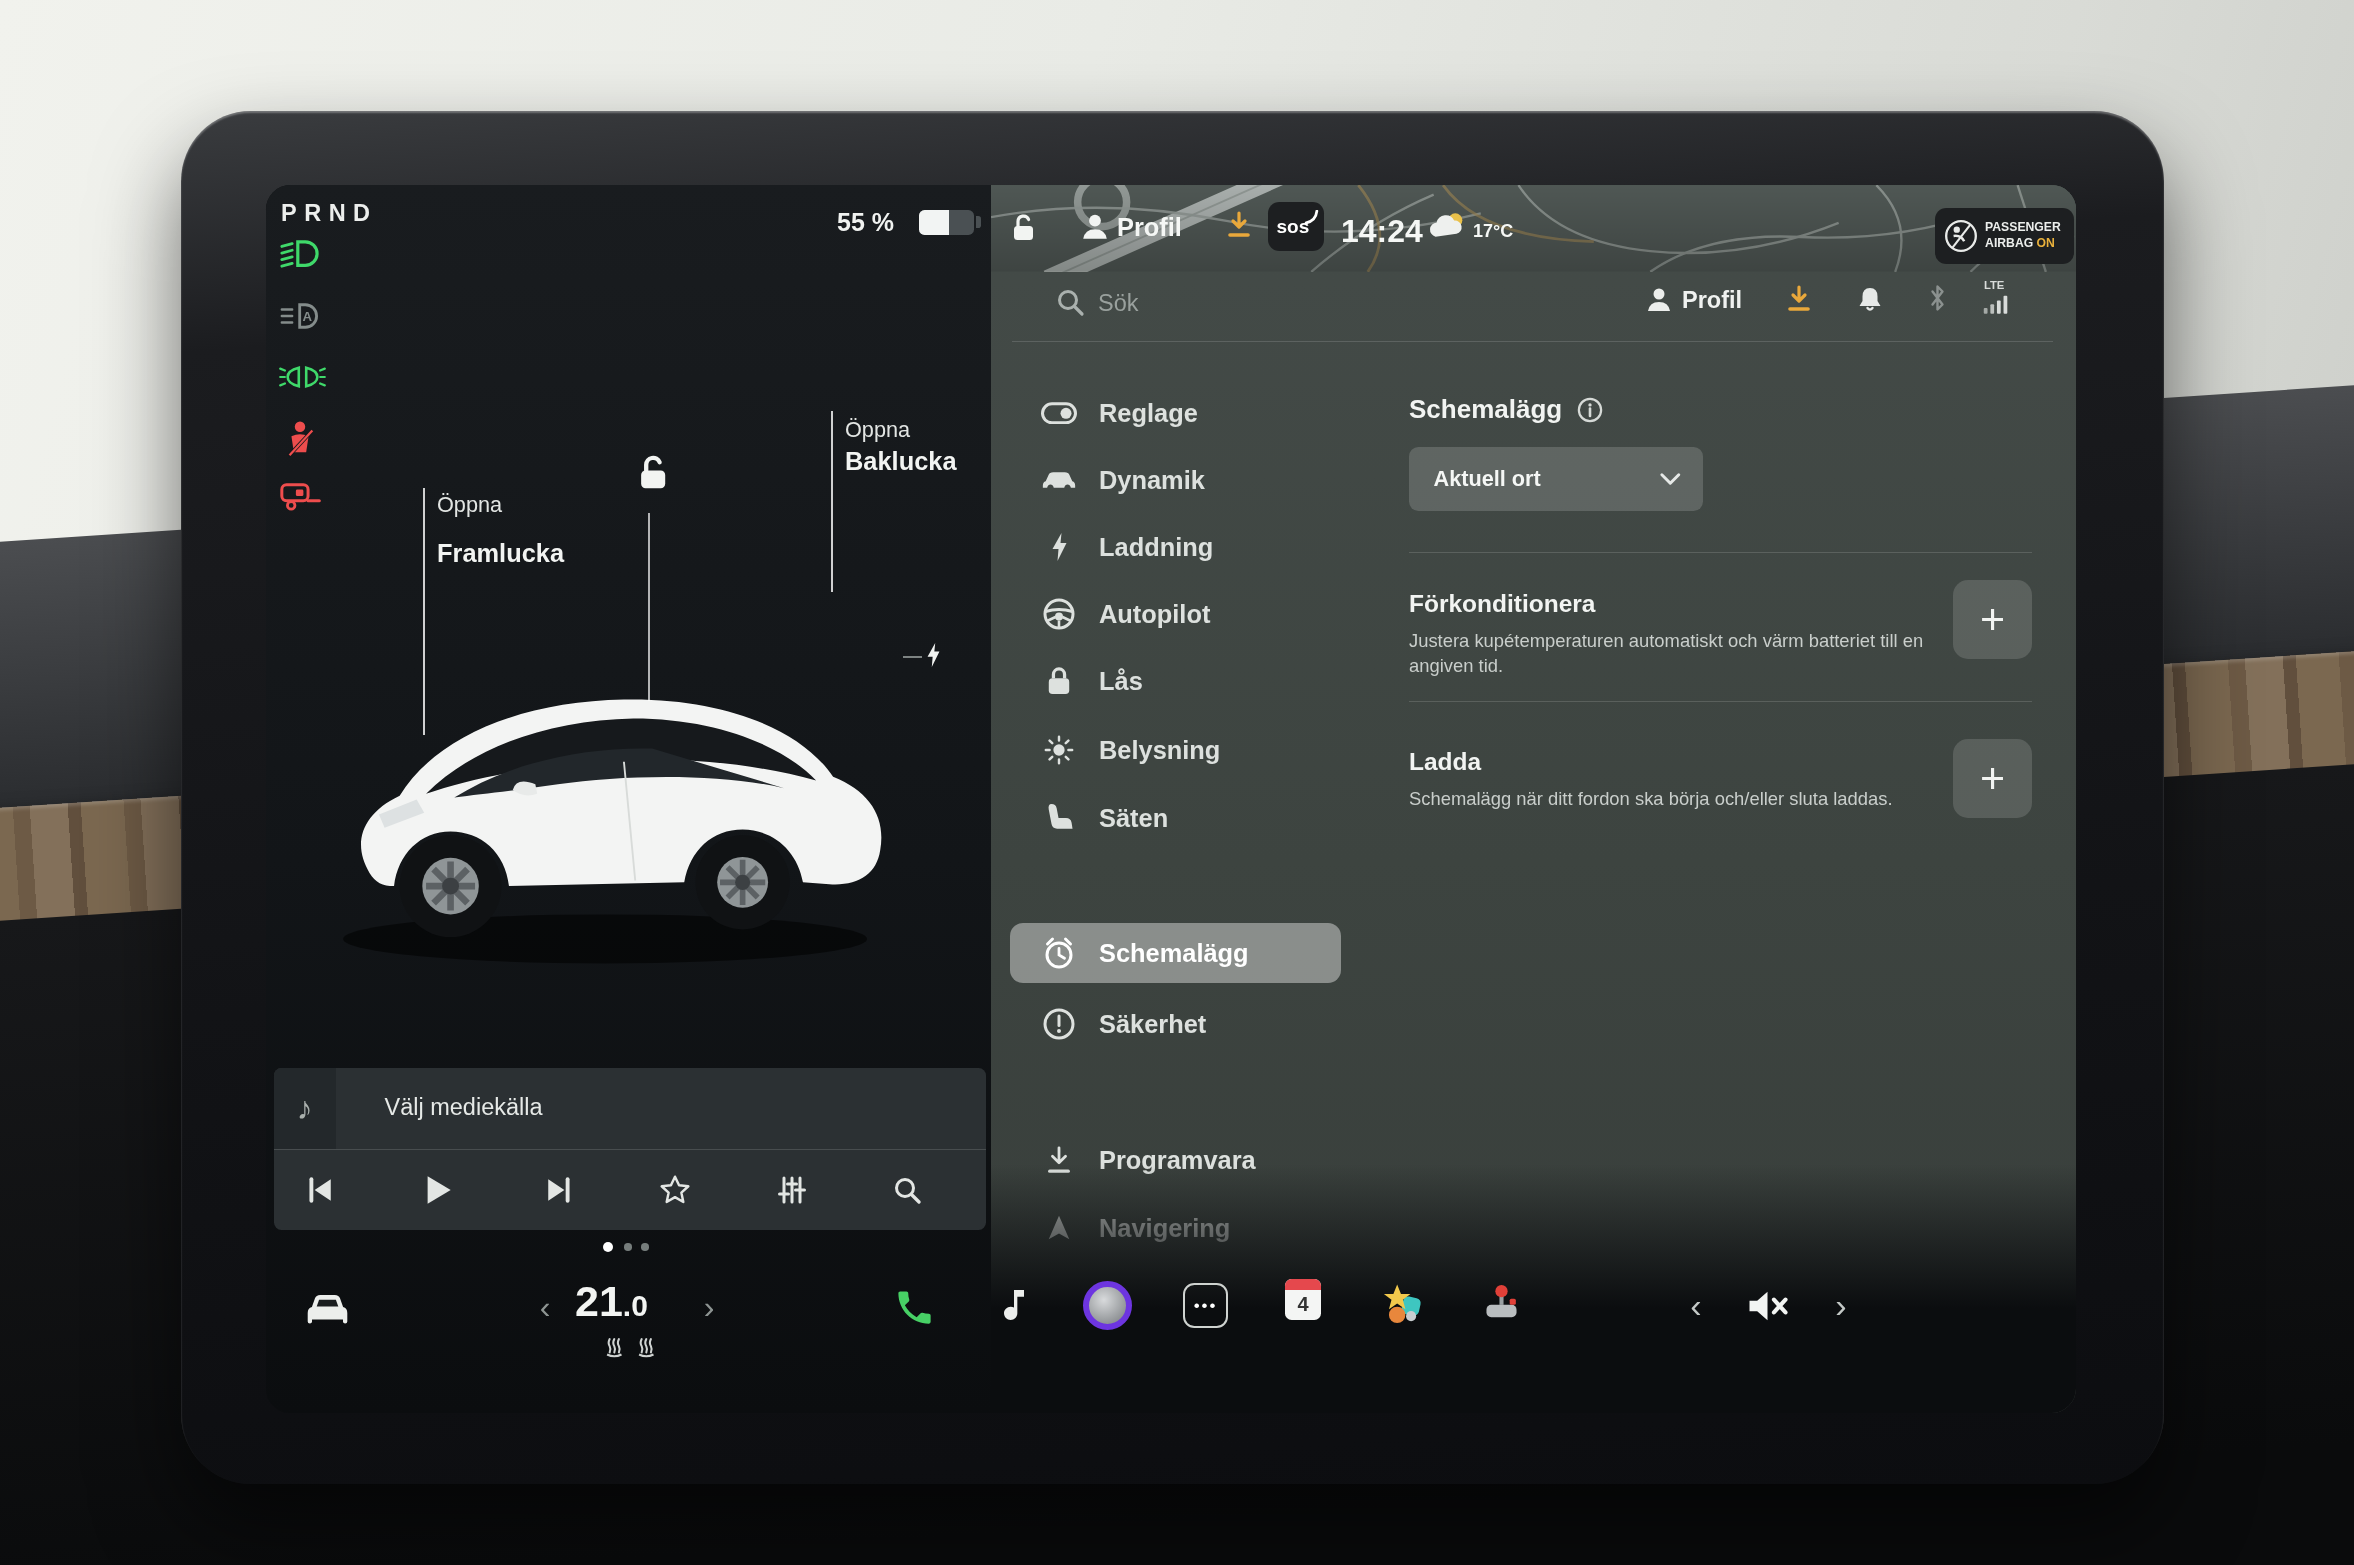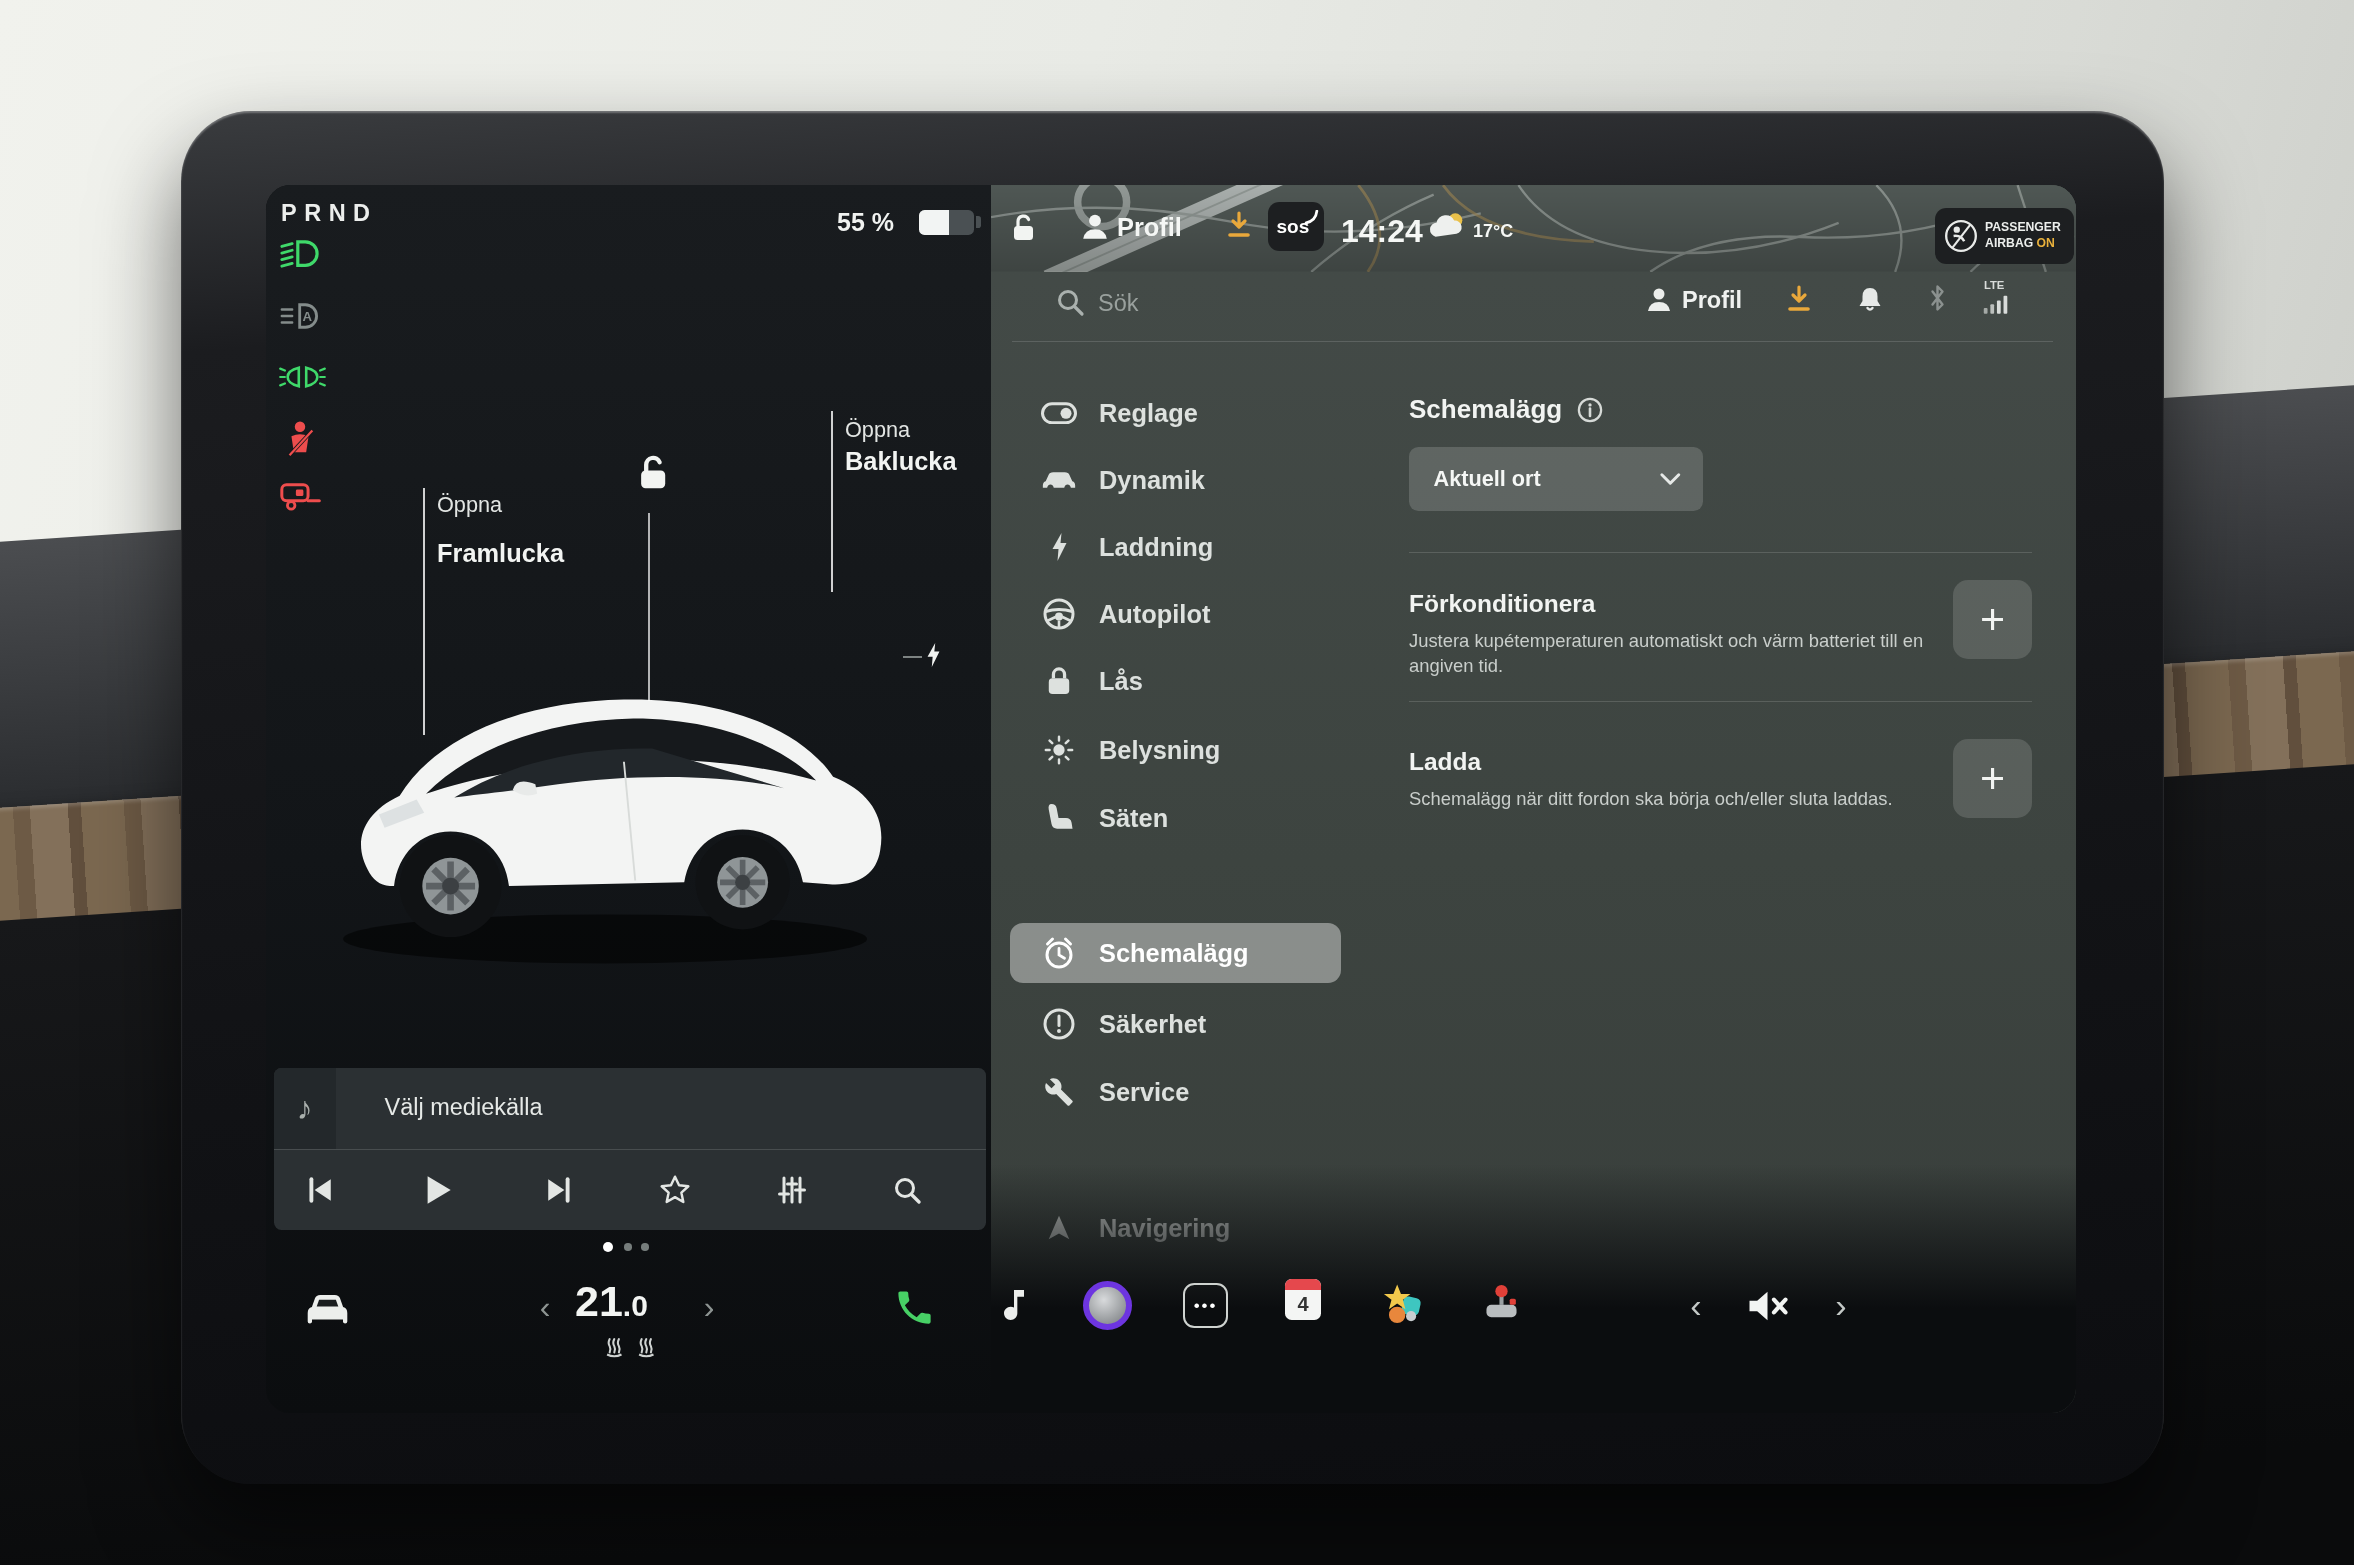--- a/index.html
+++ b/index.html
@@ -399,27 +399,28 @@
     <div class="abs menu-row" style="top:809px;">
       <span class="mi">
           <svg width="34" height="34" viewBox="0 0 34 34">
             <circle cx="17" cy="17" r="14" fill="none" stroke="currentColor" stroke-width="3"></circle>
             <path d="M17 9 v9.5" stroke="currentColor" stroke-width="3" stroke-linecap="round"></path>
             <circle cx="17" cy="24" r="2" fill="currentColor"></circle>
           </svg>
         </span>
       <span class="ml">Säkerhet</span>
     </div>
-    <div class="abs menu-row" style="top:877px;">
-      <span class="mi">
-          <svg width="30" height="30" viewBox="0 0 24 24">
-            <path d="M22.7 19 l-9.1 -9.1 c.9 -2.3 .4 -5 -1.5 -6.9 c-2 -2 -5 -2.4 -7.4 -1.3 L9 6 6 9 1.6 4.7 C.4 7.1 .9 10.1 2.9 12.1 c1.9 1.9 4.6 2.4 6.9 1.5 l9.1 9.1 c.4 .4 1 .4 1.4 0 l2.3 -2.3 c.5 -.4 .5 -1.1 .1 -1.4 Z" fill="currentColor"></path>
-          </svg>
-        </span>
-      <span class="ml">Service</span>
+    <div class="abs menu-row" style="top:945px;">
+      <span class="mi">
+          <svg width="28" height="30" viewBox="0 0 30 32">
+            <path d="M15 3 v15 M8 12 l7 7 7 -7" fill="none" stroke="currentColor" stroke-width="3" stroke-linecap="round" stroke-linejoin="round"></path>
+            <path d="M5 28 h20" stroke="currentColor" stroke-width="3.4" stroke-linecap="round"></path>
+          </svg>
+        </span>
+      <span class="ml">Programvara</span>
     </div>
     <div class="abs menu-row" style="top:1013px;opacity:.75;">
       <span class="mi">
           <svg width="28" height="28" viewBox="0 0 30 30">
             <path d="M15 2 L26 27 L15 21 L4 27 Z" fill="currentColor"></path>
           </svg>
         </span>
       <span class="ml">Navigering</span>
     </div>
 

